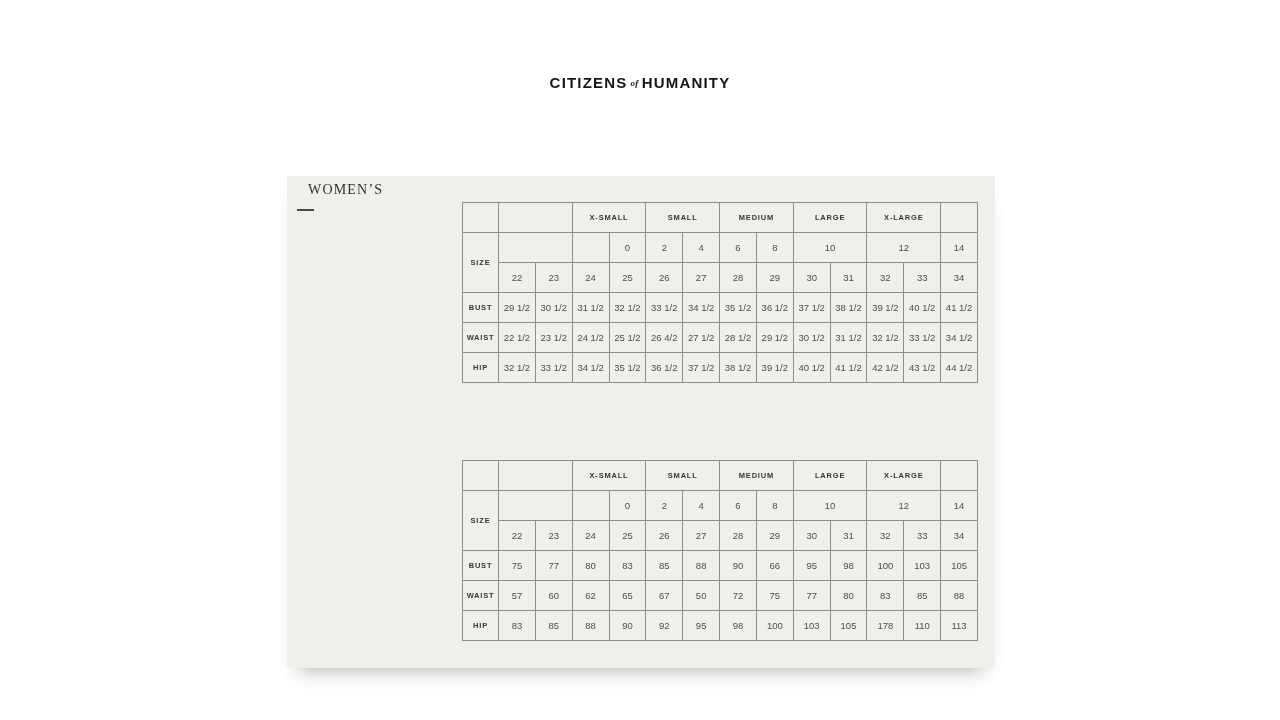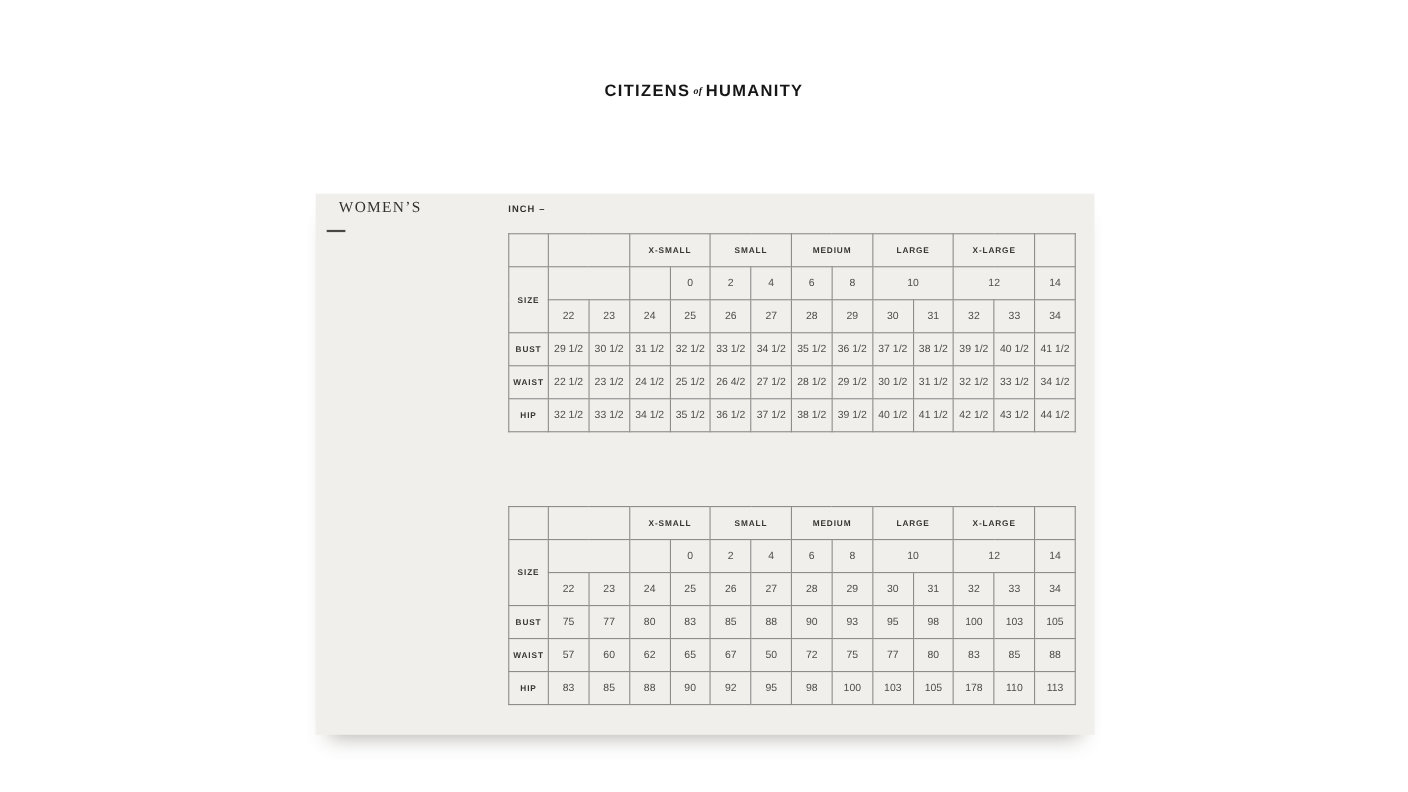--- a/index.html
+++ b/index.html
@@ -74,21 +74,20 @@
   <div class="logo">
     <span>CITIZENS</span><span class="of">of</span><span>HUMANITY</span>
   </div>
 
   <div class="panel">
 
     <div class="section-title">WOMEN’S</div>
     <div class="section-underline"></div>
 
     <div class="table-block" style="top: 9px;">
-      <div class="unit-label">INCH –</div>
       <table class="size-table">
           <colgroup>
             <col style="width: 36px;">
             <col>
             <col>
             <col>
             <col>
             <col>
             <col>
             <col>
@@ -249,21 +248,21 @@
             </tr>
             <tr>
               <td class="hdr">BUST</td>
               <td>75</td>
               <td>77</td>
               <td>80</td>
               <td>83</td>
               <td>85</td>
               <td>88</td>
               <td>90</td>
-              <td>93</td>
+              <td>66</td>
               <td>95</td>
               <td>98</td>
               <td>100</td>
               <td>103</td>
               <td>105</td>
             </tr>
             <tr>
               <td class="hdr">WAIST</td>
               <td>57</td>
               <td>60</td>

